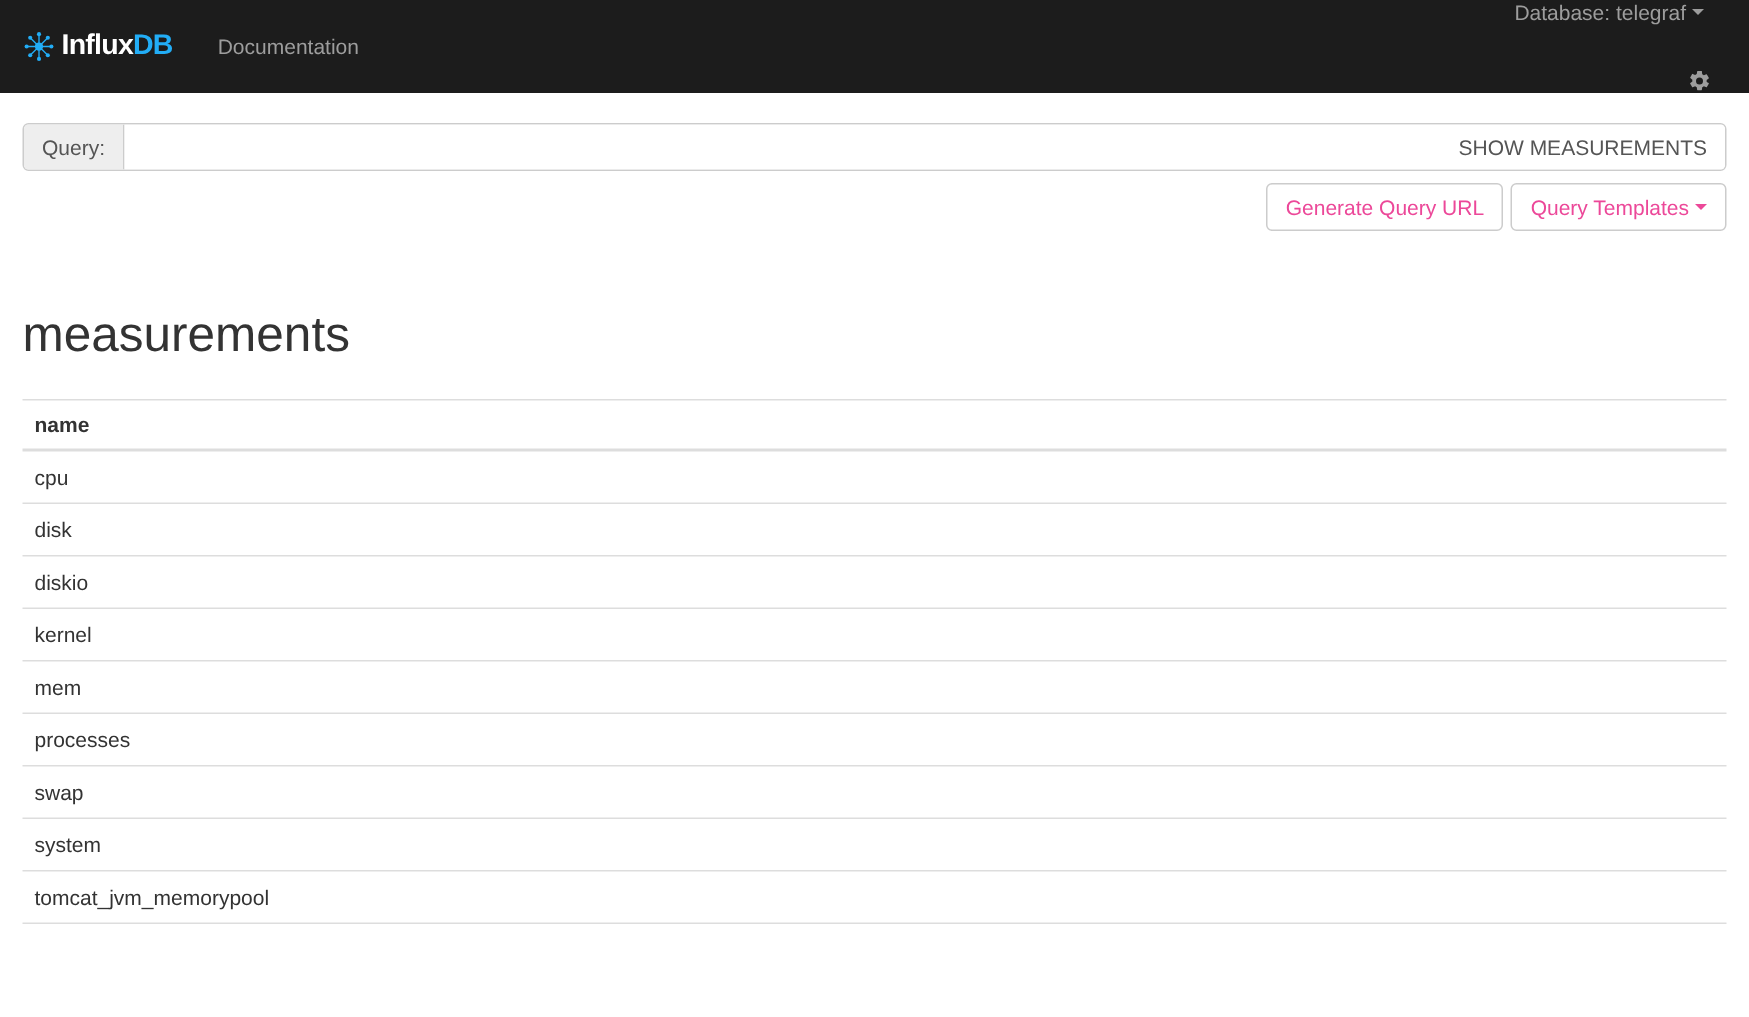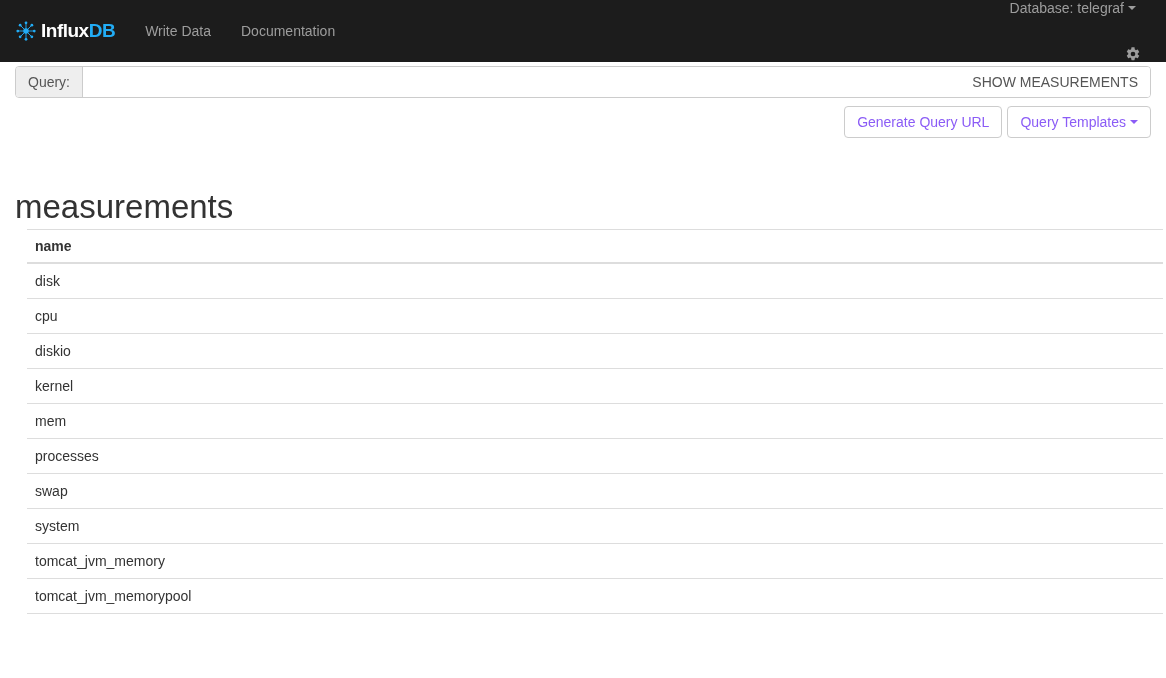--- a/index.html
+++ b/index.html
@@ -66,21 +66,21 @@
     border-left: 4px solid transparent;
   }
   .gear {
     color: #9d9d9d;
     padding: 15px 10px 15px 15px;
     cursor: pointer;
     display: flex;
     align-items: center;
   }
   .content {
-    padding: 4px 15px 0 15px;
+    padding: 20px 15px 0 15px;
   }
   .query-row {
     display: flex;
     border: 1px solid #ccc;
     border-radius: 4px;
     overflow: hidden;
     margin-bottom: 8px;
   }
   .query-label {
     background: #eee;
@@ -104,35 +104,34 @@
     justify-content: flex-end;
     gap: 5px;
     margin-bottom: 50px;
   }
   .btn {
     background: #fff;
     border: 1px solid #ccc;
     border-radius: 4px;
     padding: 7px 12px;
     font-size: 14px;
-    color: #8b5cf6;
+    color: #ec4899;
     cursor: pointer;
     display: flex;
     align-items: center;
   }
   .results h2 {
     font-size: 33px;
     font-weight: 500;
     color: #333;
-    margin-bottom: 3px;
+    margin-bottom: 24px;
   }
   table {
     width: 100%;
     border-collapse: collapse;
-    margin-left: 12px;
   }
   th {
     text-align: left;
     padding: 8px;
     border-top: 1px solid #ddd;
     border-bottom: 2px solid #ddd;
     font-weight: 700;
     font-size: 14px;
   }
   td {
@@ -167,21 +166,20 @@
         <line x1="12" y1="12" x2="18.4" y2="18.4" stroke="currentColor" stroke-width="1"></line>
         <line x1="12" y1="12" x2="5.6" y2="18.4" stroke="currentColor" stroke-width="1"></line>
         <line x1="12" y1="12" x2="18.4" y2="5.6" stroke="currentColor" stroke-width="1"></line>
       </svg>
     </span>
     <span class="brand-text">
       <span class="influx">Influx</span><span class="db">DB</span>
     </span>
   </div>
   <div class="nav-left">
-    <div class="nav-link">Write Data</div>
     <div class="nav-link">Documentation</div>
   </div>
   <div class="nav-right">
     <div class="db-select">
       <span>Database: telegraf</span>
       <span class="caret"></span>
     </div>
     <div class="gear">
       <svg width="16" height="16" viewBox="0 0 24 24" fill="currentColor">
         <path d="M19.14,12.94a7.07,7.07,0,0,0,0-1.88l2.03-1.58a.5.5,0,0,0,.12-.64l-1.92-3.32a.5.5,0,0,0-.61-.22l-2.39,1a7,7,0,0,0-1.62-.94l-.36-2.54A.5.5,0,0,0,13.9,2H10.1a.5.5,0,0,0-.49.42L9.25,4.96a7,7,0,0,0-1.62.94l-2.39-1a.5.5,0,0,0-.61.22L2.71,8.44a.5.5,0,0,0,.12.64l2.03,1.58a7.07,7.07,0,0,0,0,1.88L2.83,14.12a.5.5,0,0,0-.12.64l1.92,3.32a.5.5,0,0,0,.61.22l2.39-1a7,7,0,0,0,1.62.94l.36,2.54a.5.5,0,0,0,.49.42h3.8a.5.5,0,0,0,.49-.42l.36-2.54a7,7,0,0,0,1.62-.94l2.39,1a.5.5,0,0,0,.61-.22l1.92-3.32a.5.5,0,0,0-.12-.64ZM12,15.5A3.5,3.5,0,1,1,15.5,12,3.5,3.5,0,0,1,12,15.5Z"></path>
@@ -206,45 +204,42 @@
   <div class="results">
     <h2>measurements</h2>
     <table>
       <thead>
         <tr>
             <th>name</th>
           </tr>
       </thead>
       <tbody id="results-body">
           <tr>
+            <td>cpu</td>
+          </tr>
+          <tr>
             <td>disk</td>
           </tr>
           <tr>
-            <td>cpu</td>
-          </tr>
-          <tr>
             <td>diskio</td>
           </tr>
           <tr>
             <td>kernel</td>
           </tr>
           <tr>
             <td>mem</td>
           </tr>
           <tr>
             <td>processes</td>
           </tr>
           <tr>
             <td>swap</td>
           </tr>
           <tr>
             <td>system</td>
-          </tr>
-          <tr>
-            <td>tomcat_jvm_memory</td>
           </tr>
           <tr>
             <td>tomcat_jvm_memorypool</td>
           </tr>
         </tbody>
     </table>
   </div>
 </div>
 
 </body></html>

